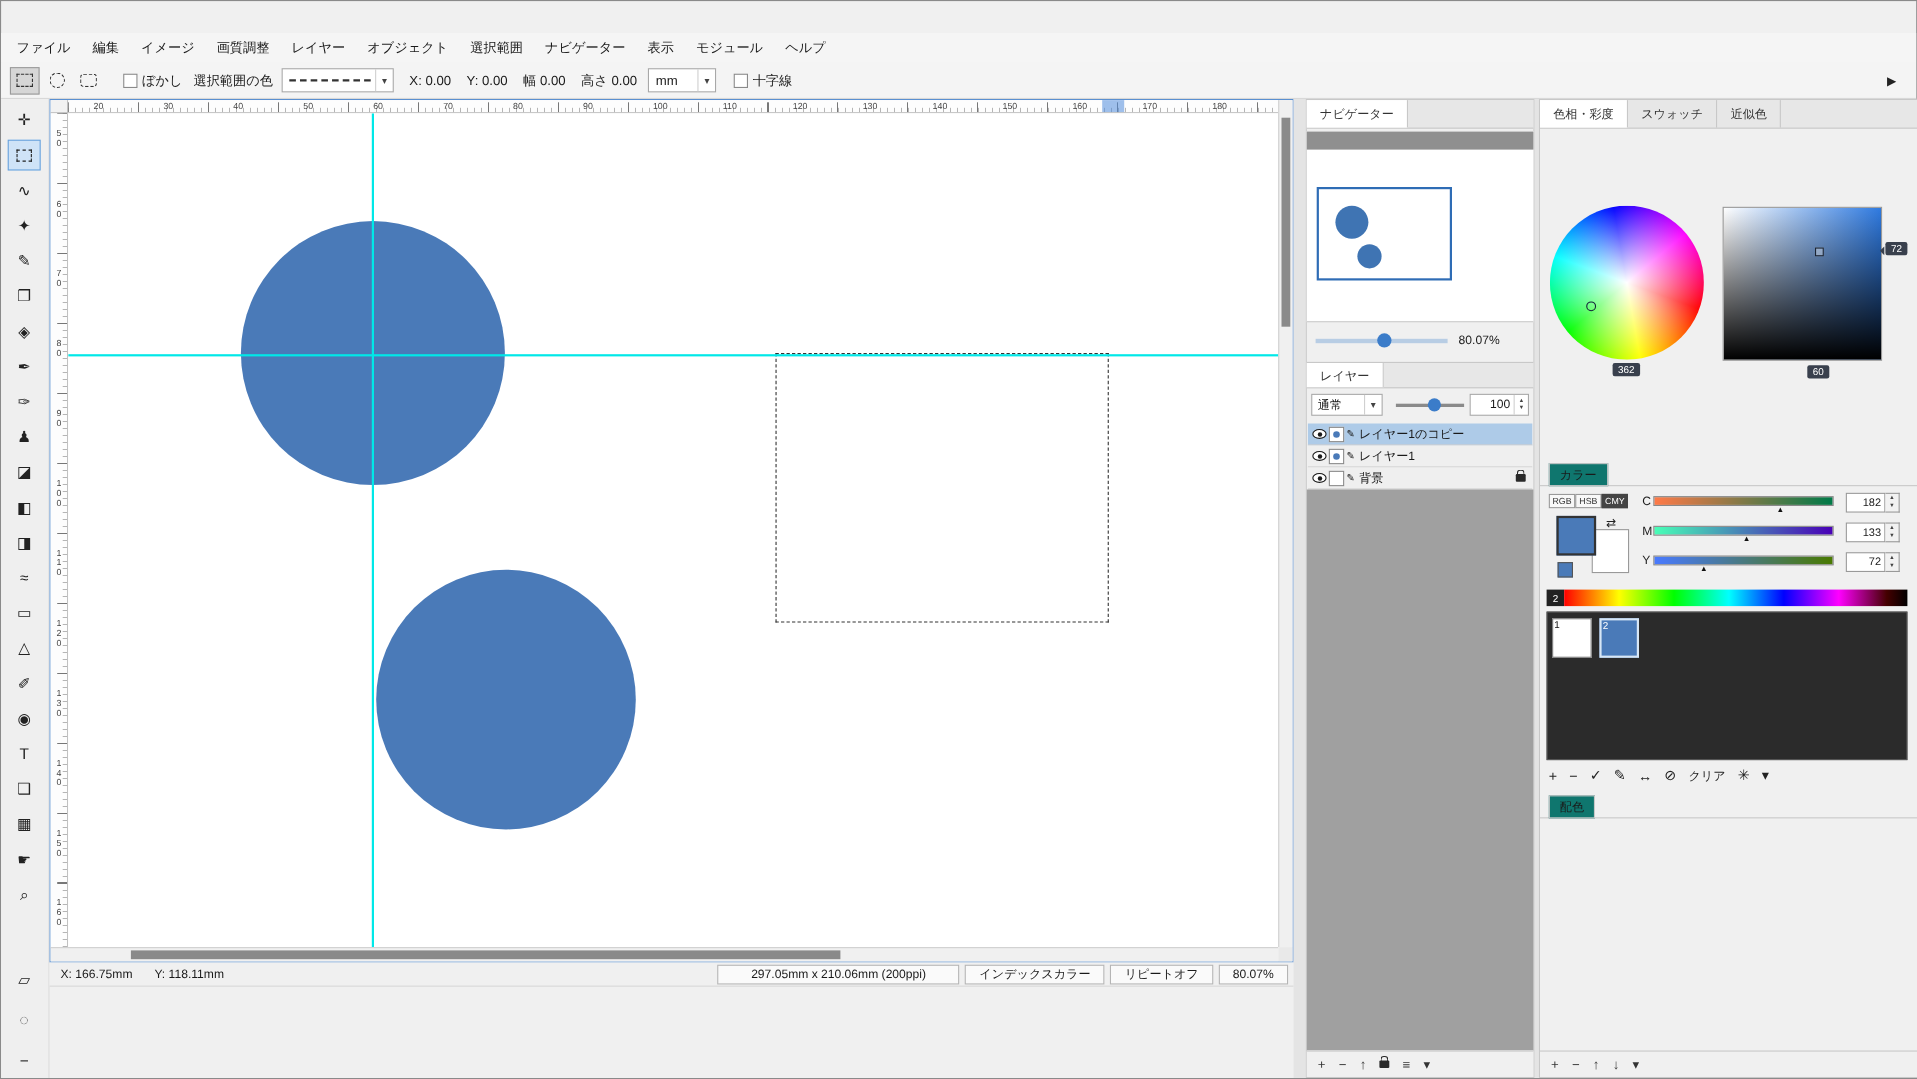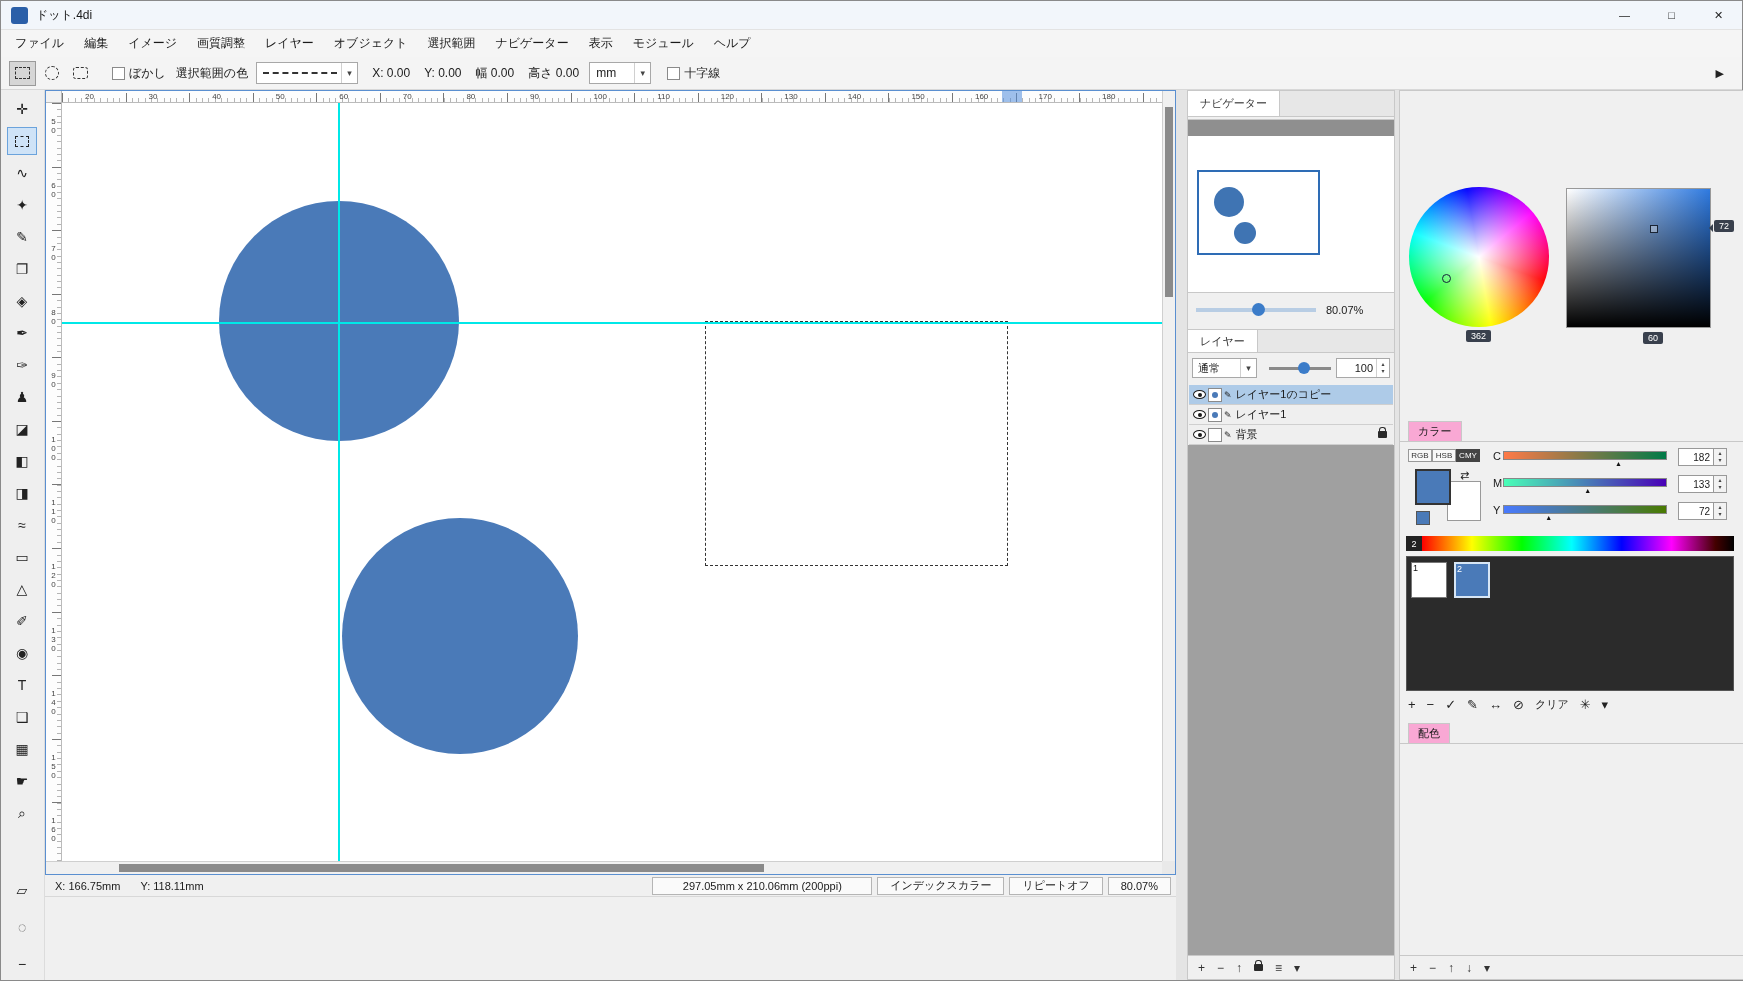--- a/index.html
+++ b/index.html
@@ -142,21 +142,21 @@
   .value-flag { position:absolute; background:#39404d; color:#fff; font-size:9px; padding:1px 5px; border-radius:2px; }
   .flag-hue { left:66px; top:239px; }
   .sv-square { position:absolute; left:166px; top:97px; width:145px; height:140px; border:1px solid #999;
     background:
       linear-gradient(to top, #000 0%, rgba(0,0,0,0) 100%),
       linear-gradient(to right, #fff 0%, #2f7ae0 100%); }
   .sv-marker { position:absolute; left:250px; top:134px; width:8px; height:8px; border:1.5px solid #1a2433; background:rgba(255,255,255,.35); }
   .flag-right { left:314px; top:129px; }
   .flag-right::before { content:""; position:absolute; left:-5px; top:4px; border:4px solid transparent; border-right-color:#39404d; border-left:none; }
   .flag-bottom { left:243px; top:241px; }
-  .sub-tab { position:absolute; background:#f9a8d4; border:1px solid #c8c8c8; padding:2px 9px; font-size:11px; z-index:2; }
+  .sub-tab { position:absolute; background:#0f766e; border:1px solid #c8c8c8; padding:2px 9px; font-size:11px; z-index:2; }
   .sub-line { position:absolute; left:0; right:0; border-top:1px solid #c8c8c8; }
   .mode-btns { position:absolute; left:8px; top:358px; display:flex; }
   .mode-btn { width:24px; height:13px; font-size:8px; display:flex; align-items:center; justify-content:center; background:#f8f8f8; border:1px solid #999; color:#333; }
   .mode-btn.active { background:#444; color:#fff; border-color:#444; }
   .fg-swatch { position:absolute; left:15px; top:378px; width:36px; height:36px; background:#4a7ab8; border:2px solid #333; z-index:2; }
   .bg-swatch { position:absolute; left:47px; top:390px; width:34px; height:40px; background:#fff; border:1px solid #999; }
   .mini-swatch { position:absolute; left:16px; top:420px; width:14px; height:14px; background:#4a7ab8; border:1px solid #555; }
   .swap-icon { position:absolute; left:60px; top:378px; font-size:11px; color:#222; z-index:3; }
   .slider-row { position:absolute; left:0; right:0; height:20px; }
   .s-label { position:absolute; left:93px; top:2px; font-size:11px; }
@@ -182,29 +182,20 @@
   .sch-sw { position:absolute; top:3px; width:15px; height:15px; }
   .sch-sw.a { left:3px; background:#fff; }
   .sch-sw.b { left:19px; background:#4a7ab8; }
   .sch-label { position:absolute; left:4px; top:21px; color:#fff; font-size:10px; }
 </style>
 </head>
 <body>
 
 <div class="app">
 
-  <div class="titlebar">
-    <div class="app-icon"></div>
-    <span class="title-text">ドット.4di</span>
-    <div class="win-controls">
-      <div class="win-btn">—</div>
-      <div class="win-btn">□</div>
-      <div class="win-btn">✕</div>
-    </div>
-  </div>
 
   <div class="menubar">
     <span class="menu-item">ファイル</span>
     <span class="menu-item">編集</span>
     <span class="menu-item">イメージ</span>
     <span class="menu-item">画質調整</span>
     <span class="menu-item">レイヤー</span>
     <span class="menu-item">オブジェクト</span>
     <span class="menu-item">選択範囲</span>
     <span class="menu-item">ナビゲーター</span>
@@ -456,20 +447,25 @@
       <span class="pb-icon">+</span>
       <span class="pb-icon">−</span>
       <span class="pb-icon">↑</span>
       <span class="lock"></span>
       <span class="pb-icon">≡</span>
       <span class="pb-icon">▾</span>
     </div>
   </div>
 
   <div class="panel color-panel">
+    <div class="panel-tab-bar" style="top:0">
+      <span class="panel-tab active">色相・彩度</span>
+      <span class="panel-tab">スウォッチ</span>
+      <span class="panel-tab">近似色</span>
+    </div>
 
     <div class="color-wheel"></div>
     <span class="wheel-marker"></span>
     <span class="value-flag flag-hue">362</span>
 
     <div class="sv-square"></div>
     <span class="sv-marker"></span>
     <span class="value-flag flag-right">72</span>
     <span class="value-flag flag-bottom">60</span>
 

